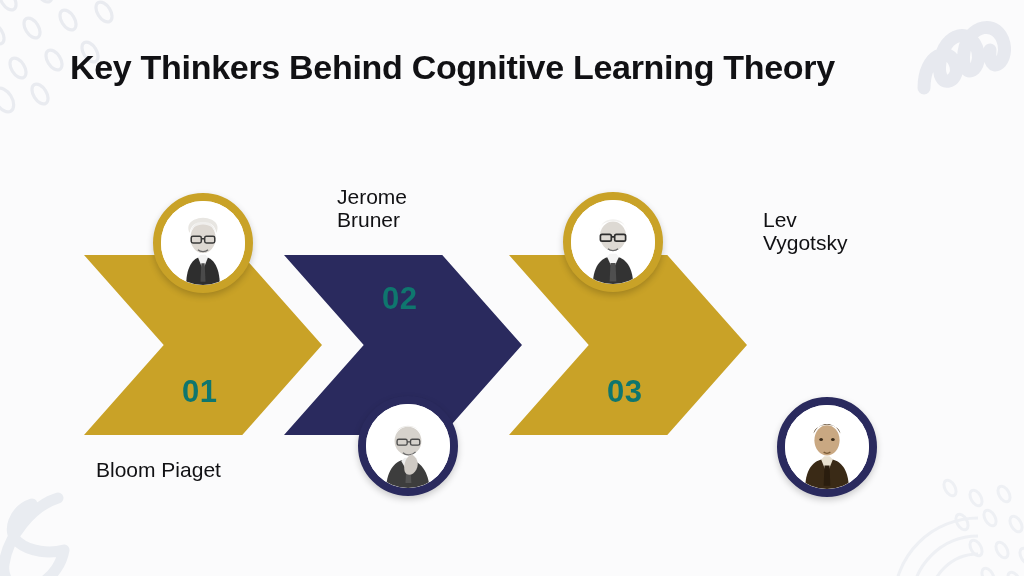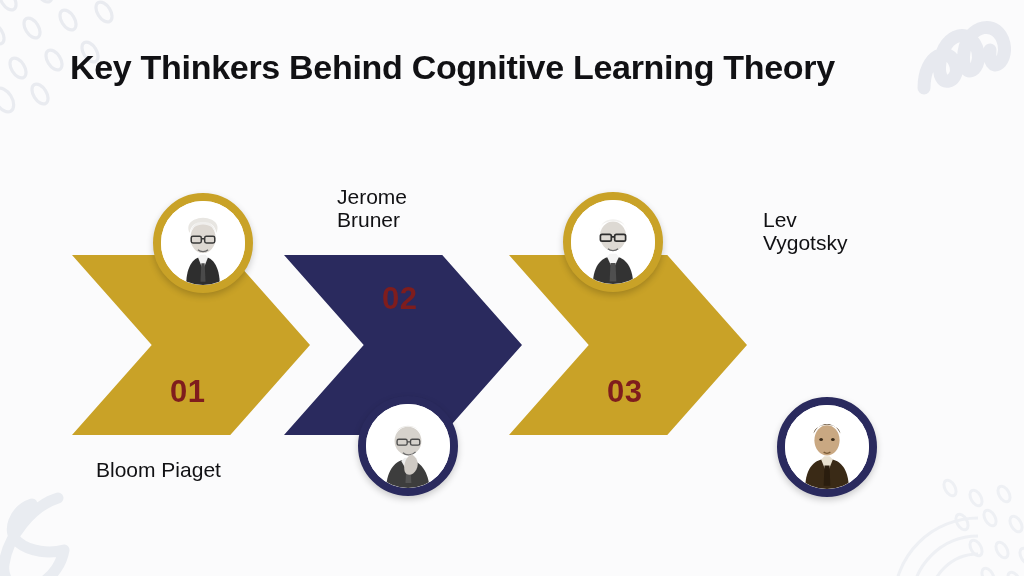--- a/index.html
+++ b/index.html
@@ -38,21 +38,21 @@
     position:absolute;
     left:0; top:0;
     width:238px; height:180px;
     clip-path: polygon(0% 0%, 66.5% 0%, 100% 50%, 66.5% 100%, 0% 100%, 33.5% 50%);
   }
   .chev.gold { background:#c9a227; }
   .chev.navy { background:#2a2a5e; }
 
   .chev-num {
     position:absolute;
-    color:#7f1d1d;
+    color:#0f766e;
     font-size:31px;
     font-weight:bold;
     letter-spacing:0.5px;
   }
   .num-low  { left:98px; top:119px; }
   .num-high { left:98px; top:26px; }
 
   
   .avatar {
     position:absolute;
@@ -124,21 +124,21 @@
     <ellipse cx="142" cy="104" rx="5" ry="8.5" transform="rotate(-30 142 104)"></ellipse>
     <ellipse cx="104" cy="124" rx="5" ry="8.5" transform="rotate(-30 104 124)"></ellipse>
     <ellipse cx="130" cy="128" rx="5" ry="8.5" transform="rotate(-30 130 128)"></ellipse>
   </g>
 </svg>
 
 <h1 id="page-title">Key Thinkers Behind Cognitive Learning Theory</h1>
 
 <div id="flow">
 
-  <div class="chev-wrap" style="left:72px; top:255px; width:238px; height:180px;">
+  <div class="chev-wrap" style="left:84px; top:255px; width:238px; height:180px;">
     <div class="chev gold"></div>
     <div class="chev-num num-low">01</div>
   </div>
   <div class="avatar ring-gold" style="left:153px; top:193px;">
     <svg viewBox="0 0 100 100">
       <rect width="100" height="100" fill="#ffffff"></rect>
       <g transform="translate(0,4)">
         <path d="M30 96 C30 72, 40 62, 50 62 C60 62, 70 72, 70 96 Z" fill="#2e2e2e"></path>
         <path d="M44 63 L50 78 L56 63 L53 60 L47 60 Z" fill="#f2f2f2"></path>
         <path d="M48 70 L52 70 L53 92 L47 92 Z" fill="#4a4a4a"></path>

